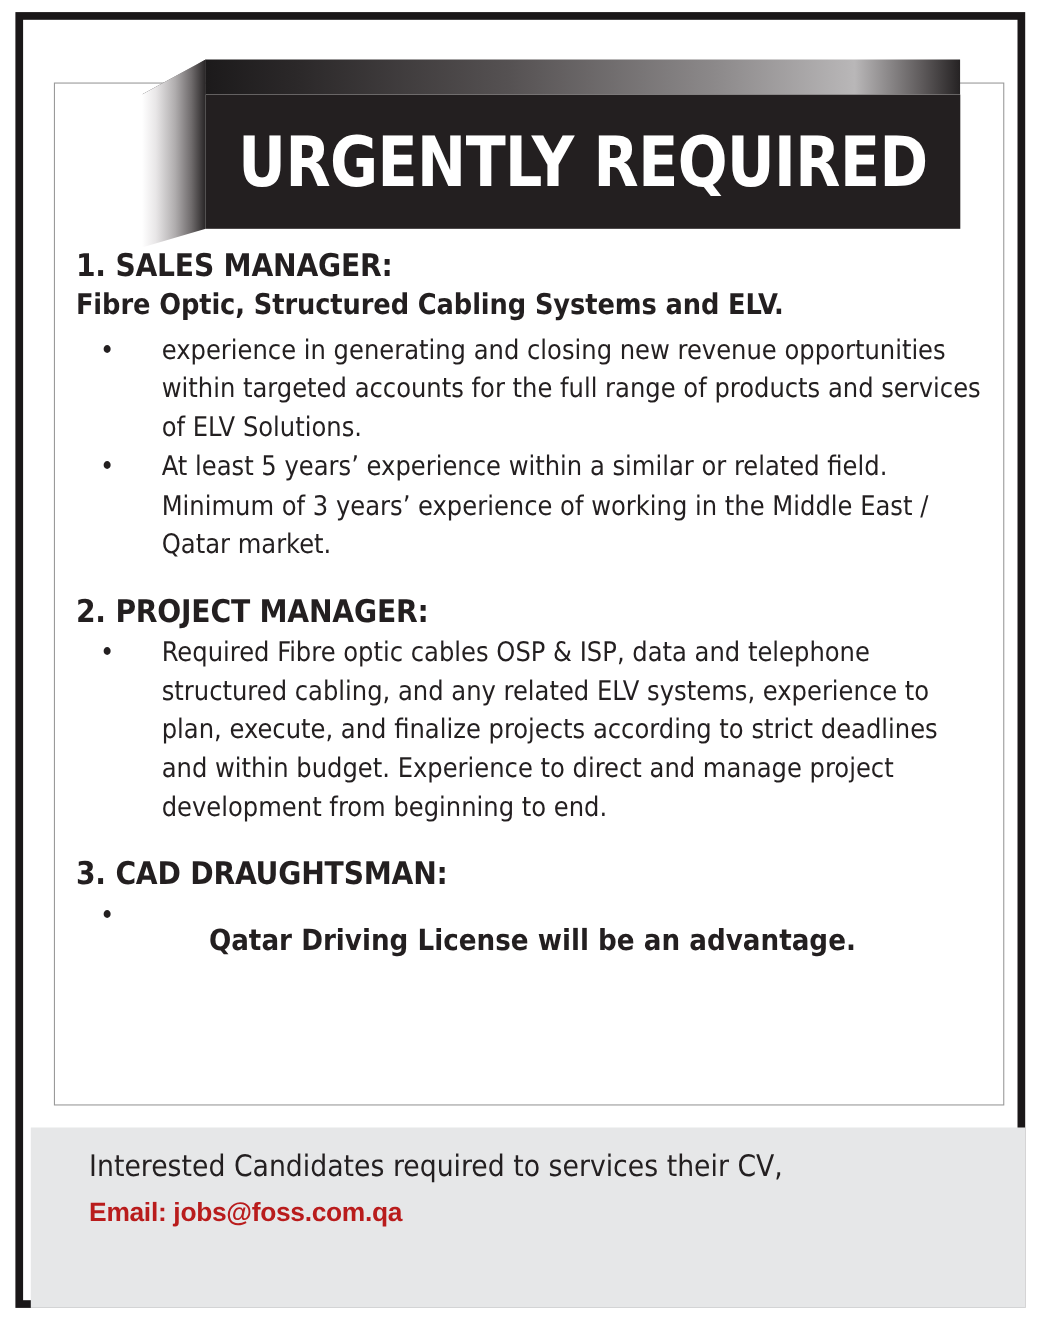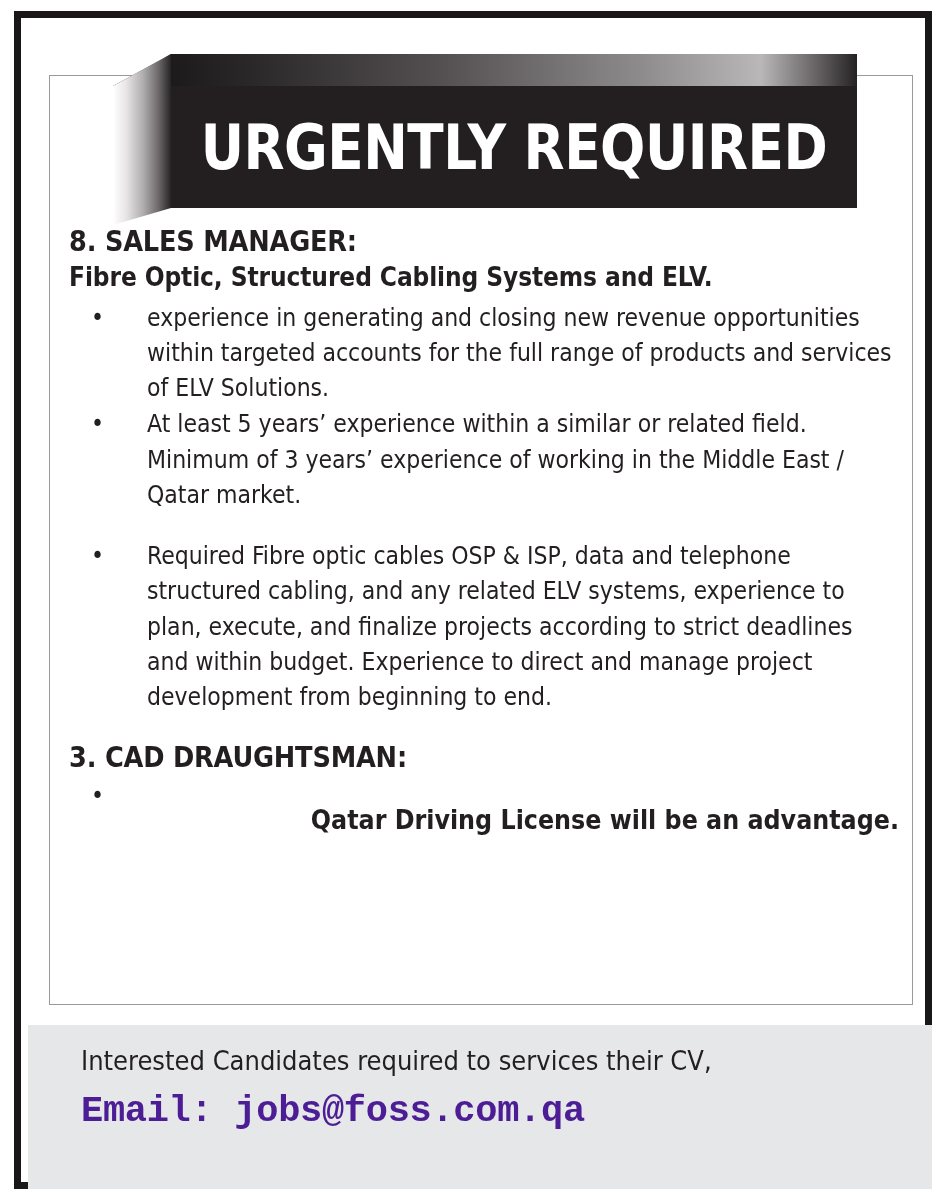--- a/index.html
+++ b/index.html
@@ -36,21 +36,21 @@
     width: 864px;
     height: 930px;
     border: 1px solid #9a9a9a;
     box-sizing: border-box;
     background: transparent;
   }
 
   
   .banner {
     position: absolute;
-    left: 92px;
+    left: 108px;
     top: 25px;
     width: 744px;
     height: 182px;
   }
   .banner-top {
     position: absolute;
     left: 0;
     top: 0;
     width: 100%;
     height: 100%;
@@ -135,21 +135,21 @@
     position: absolute;
     left: 22px;
     top: 0;
     font-size: 24.5px;
     line-height: 1.44;
   }
   .gap-md { height: 22px; }
 
   
   .closing-1 {
-    text-align: right;
+    text-align: center;
     font-family: "Liberation Sans Narrow", "DejaVu Sans Condensed", "Liberation Sans", sans-serif;
     font-weight: 700;
     font-size: 26.5px;
     line-height: 1.3;
     color: #231f20;
     margin: 26px 0 0 0;
     white-space: nowrap;
   }
   .closing-2 {
     text-align: center;
@@ -181,26 +181,26 @@
   }
   .footer-line {
     font-family: "Liberation Sans Narrow", "DejaVu Sans Condensed", "Liberation Sans", sans-serif;
     font-weight: 400;
     font-size: 27px;
     line-height: 1.42;
     color: #231f20;
     white-space: nowrap;
   }
   .footer-email {
-    font-family: Liberation Mono, monospace;
-    font-weight: 900;
-    font-size: 37px;
+    font-family: Liberation Sans, sans-serif;
+    font-weight: 900;
+    font-size: 24px;
     line-height: 1.3;
     letter-spacing: -0.3px;
-    color: #4c1d95;
+    color: #b91c1c;
     margin-top: 7px;
     white-space: nowrap;
   }
 </style>
 </head>
 <body>
 
 <div class="ad-frame">
 
   <div class="inner-box"></div>
@@ -231,37 +231,38 @@
 
       <polygon points="0,43 58,11 58,165 0,182" fill="url(#leftFaceGrad)"></polygon>
     </svg>
     <div class="banner-front"></div>
     <div class="banner-title">URGENTLY REQUIRED</div>
   </div>
 
   <div class="content">
 
     <div class="job-block">
-      <p class="job-heading">8. SALES MANAGER:</p>
+      <p class="job-heading">1. SALES MANAGER:</p>
       <p class="job-subheading">Fibre Optic, Structured Cabling Systems and ELV.</p>
       <ul class="bullets">
         <li>
           <span class="bullet-dot">•</span>
           <span>experience in generating and closing new revenue opportunities within targeted accounts for the full range of products and services of ELV Solutions.</span>
         </li>
         <li>
           <span class="bullet-dot">•</span>
           <span>At least 5 years’ experience within a similar or related field. Minimum of 3 years’ experience of working in the Middle East / Qatar market.</span>
         </li>
       </ul>
     </div>
 
     <div class="gap-md"></div>
 
     <div class="job-block">
+      <p class="job-heading">2. PROJECT MANAGER:</p>
       <ul class="bullets">
         <li>
           <span class="bullet-dot">•</span>
           <span>Required Fibre optic cables OSP &amp; ISP, data and telephone structured cabling, and any related ELV systems, experience to plan, execute, and finalize projects according to strict deadlines and within budget. Experience to direct and manage project development from beginning to end.</span>
         </li>
       </ul>
     </div>
 
     <div class="gap-md"></div>
 

